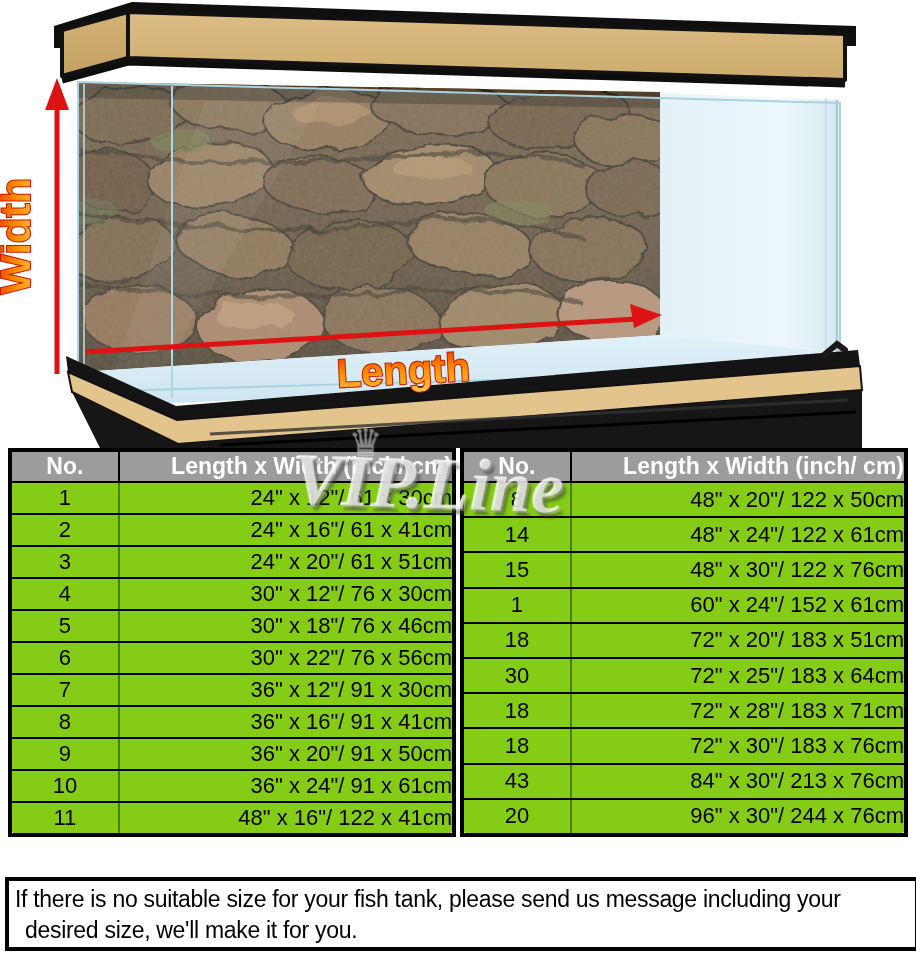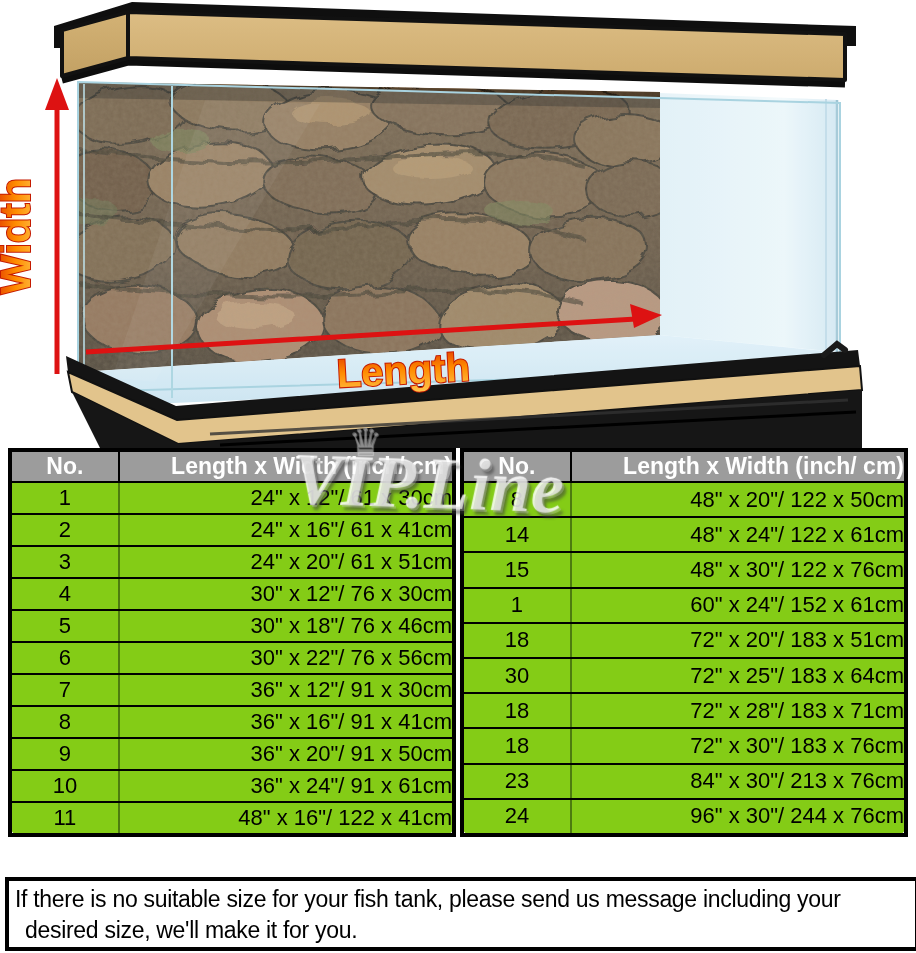--- a/index.html
+++ b/index.html
@@ -265,25 +265,25 @@
         </tr>
       <tr>
           <td>18</td>
           <td>72" x 28"/ 183 x 71cm</td>
         </tr>
       <tr>
           <td>18</td>
           <td>72" x 30"/ 183 x 76cm</td>
         </tr>
       <tr>
-          <td>23</td>
+          <td>43</td>
           <td>84" x 30"/ 213 x 76cm</td>
         </tr>
       <tr>
-          <td>24</td>
+          <td>20</td>
           <td>96" x 30"/ 244 x 76cm</td>
         </tr>
     </tbody>
   </table>
 </div>
 
 <div class="crown">♛</div>
 <div class="watermark">VIP.Line</div>
 
 <div class="note-box">

